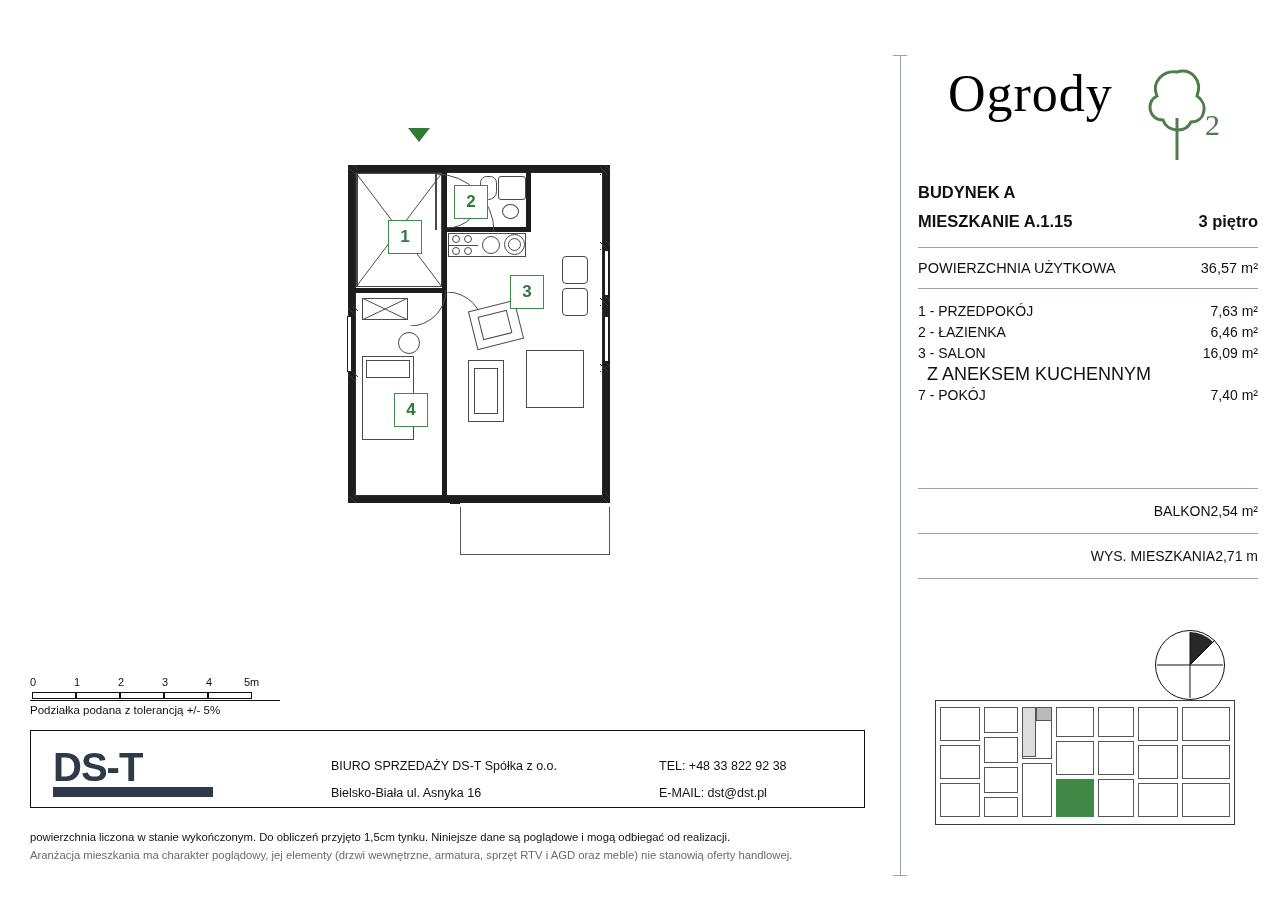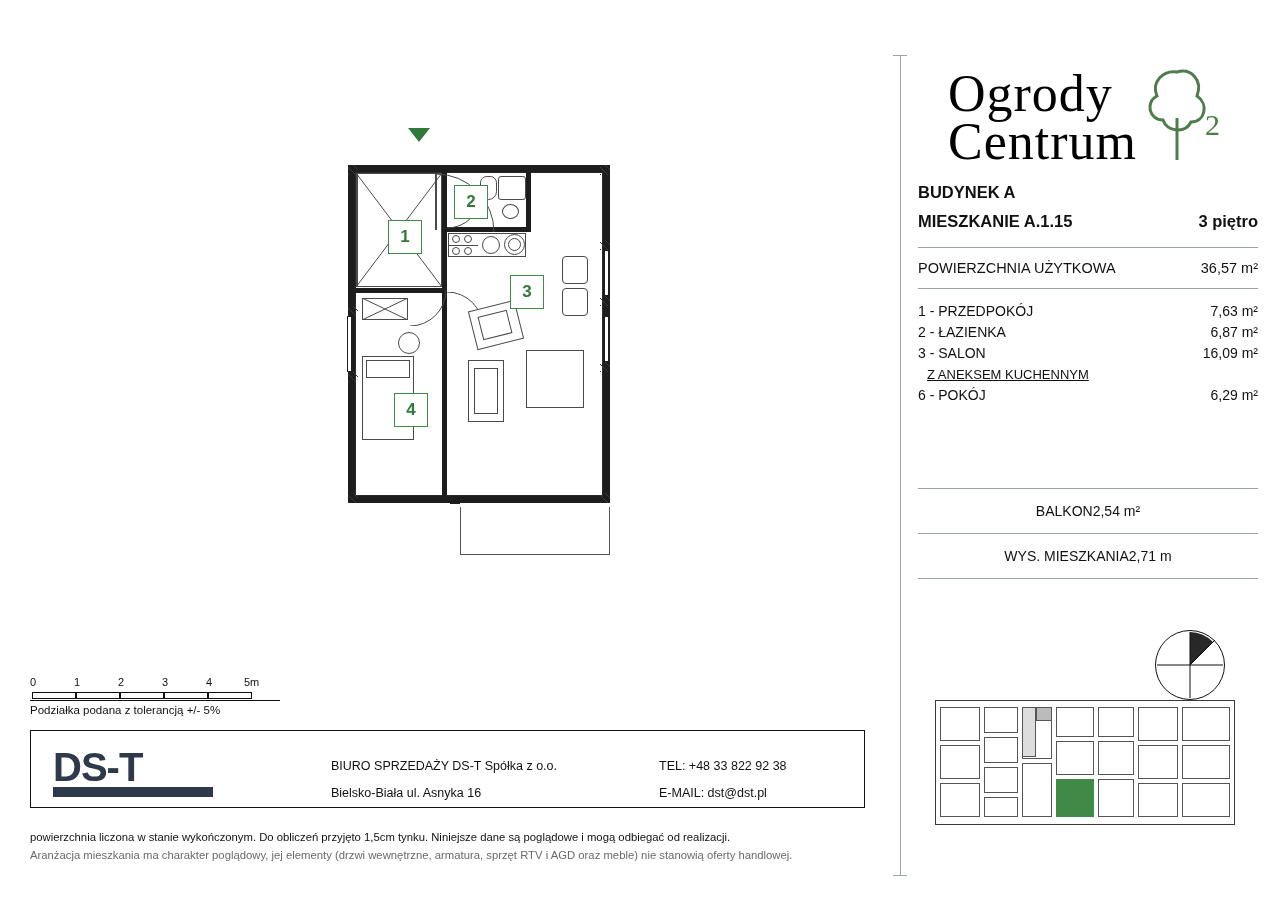--- a/index.html
+++ b/index.html
@@ -98,25 +98,25 @@
 
   .addr { font-size:16.5px; font-weight:bold; line-height:23px; margin-top:6px; }
   .addr .flr { float:right; font-weight:bold; }
 
   .hr { height:1px; background:#9aa79a; margin:10px 0; }
 
   .usable { font-size:14.5px; display:flex; justify-content:space-between; }
   .usable .lbl { font-weight:normal; }
   .rooms { margin-top:12px; }
   .rooms .row { display:flex; justify-content:space-between; font-size:14px; line-height:21px; }
-  .rooms .sub { font-size:13px; line-height:21px; padding-left:9px;text-decoration:underline; }
+  .rooms .sub { font-size:18px; line-height:21px; padding-left:9px; }
 
   .spacer-box { height:72px; }
 
-  .kv { display:flex; justify-content:center; font-size:14px; line-height:24px; }
+  .kv { display:flex; justify-content:flex-end; font-size:14px; line-height:24px; }
 
   
   .compass { position:absolute; left:1155px; top:630px; width:70px; height:70px; }
   .compass-circle { position:absolute; inset:0; border:1.2px solid #111; border-radius:50%; }
 
   
   .mini { position:absolute; left:935px; top:700px; width:300px; height:125px; border:1px solid #3a3a3a; background:#fff; }
   .mini-cell { position:absolute; border:1px solid #555; }
   .mini-hl { position:absolute; background:#3f8a46; }
 
@@ -287,21 +287,20 @@
 
   <div class="vdiv"></div>
   <div class="tick" style="left:893px; top:55px;  width:14px; height:1px;"></div>
   <div class="tick" style="left:893px; top:875px; width:14px; height:1px;"></div>
 
   <div class="right">
 
     <div class="brand">
       <div class="brand-text">
         <div>Ogrody</div>
-        <div>Centrum</div>
       </div>
       <svg style="position:absolute; left:215px; top:0px;" width="100" height="105">
         <path d="M44,12 C30,10 18,22 24,36 C12,42 16,60 30,60 C34,72 52,74 58,62 C72,62 76,44 64,36 C70,20 58,8 44,12 Z" fill="none" stroke="#4f7c4b" stroke-width="3"></path>
         <path d="M44,58 L44,100" fill="none" stroke="#4f7c4b" stroke-width="3"></path>
       </svg>
       <div class="brand-2">2</div>
     </div>
 
     <div>
       <div class="addr">BUDYNEK A</div>
@@ -320,30 +319,30 @@
 
     <div class="hr"></div>
 
     <div class="rooms">
       <div class="row">
         <span>1 - PRZEDPOKÓJ</span>
         <span>7,63 m²</span>
       </div>
       <div class="row">
         <span>2 - ŁAZIENKA</span>
-        <span>6,87 m²</span>
+        <span>6,46 m²</span>
       </div>
       <div class="row">
         <span>3 - SALON</span>
         <span>16,09 m²</span>
       </div>
       <div class="sub">Z ANEKSEM KUCHENNYM</div>
       <div class="row">
-        <span>6 - POKÓJ</span>
-        <span>6,29 m²</span>
+        <span>7 - POKÓJ</span>
+        <span>7,40 m²</span>
       </div>
     </div>
 
     <div class="spacer-box"></div>
 
     <div class="hr"></div>
     <div class="kv">
       <span>BALKON</span>
       <span>2,54 m²</span>
     </div>

